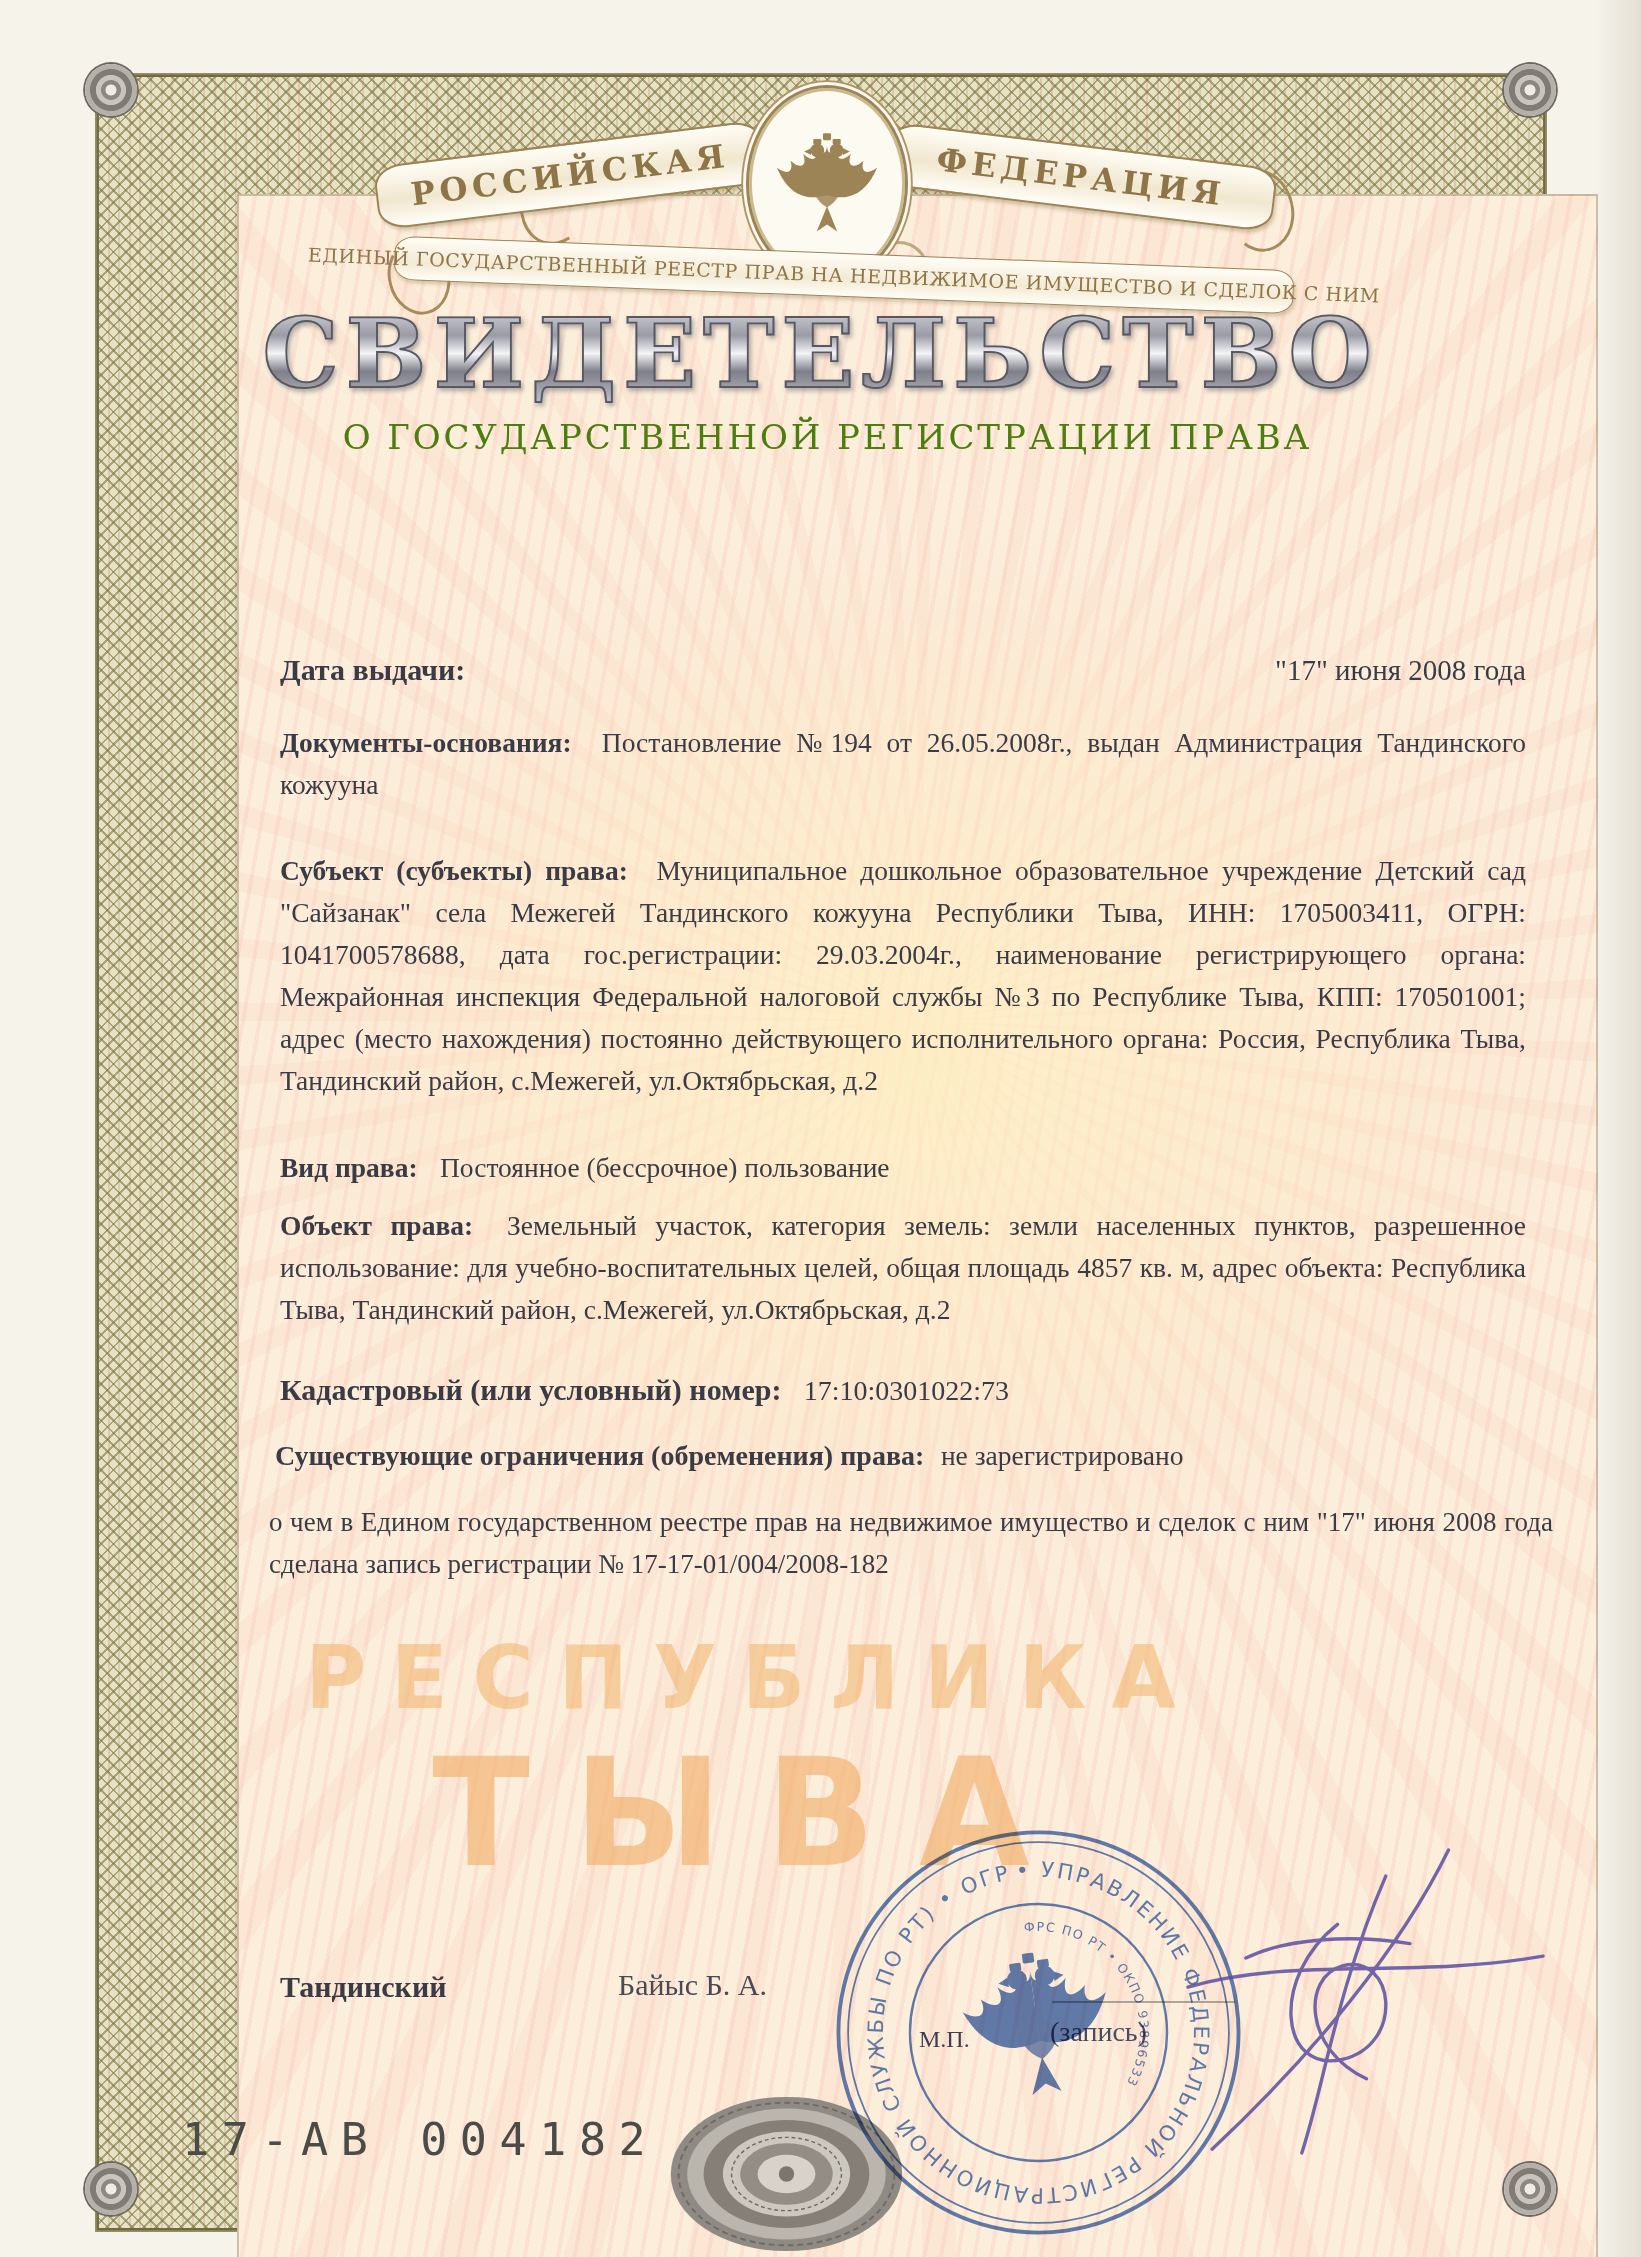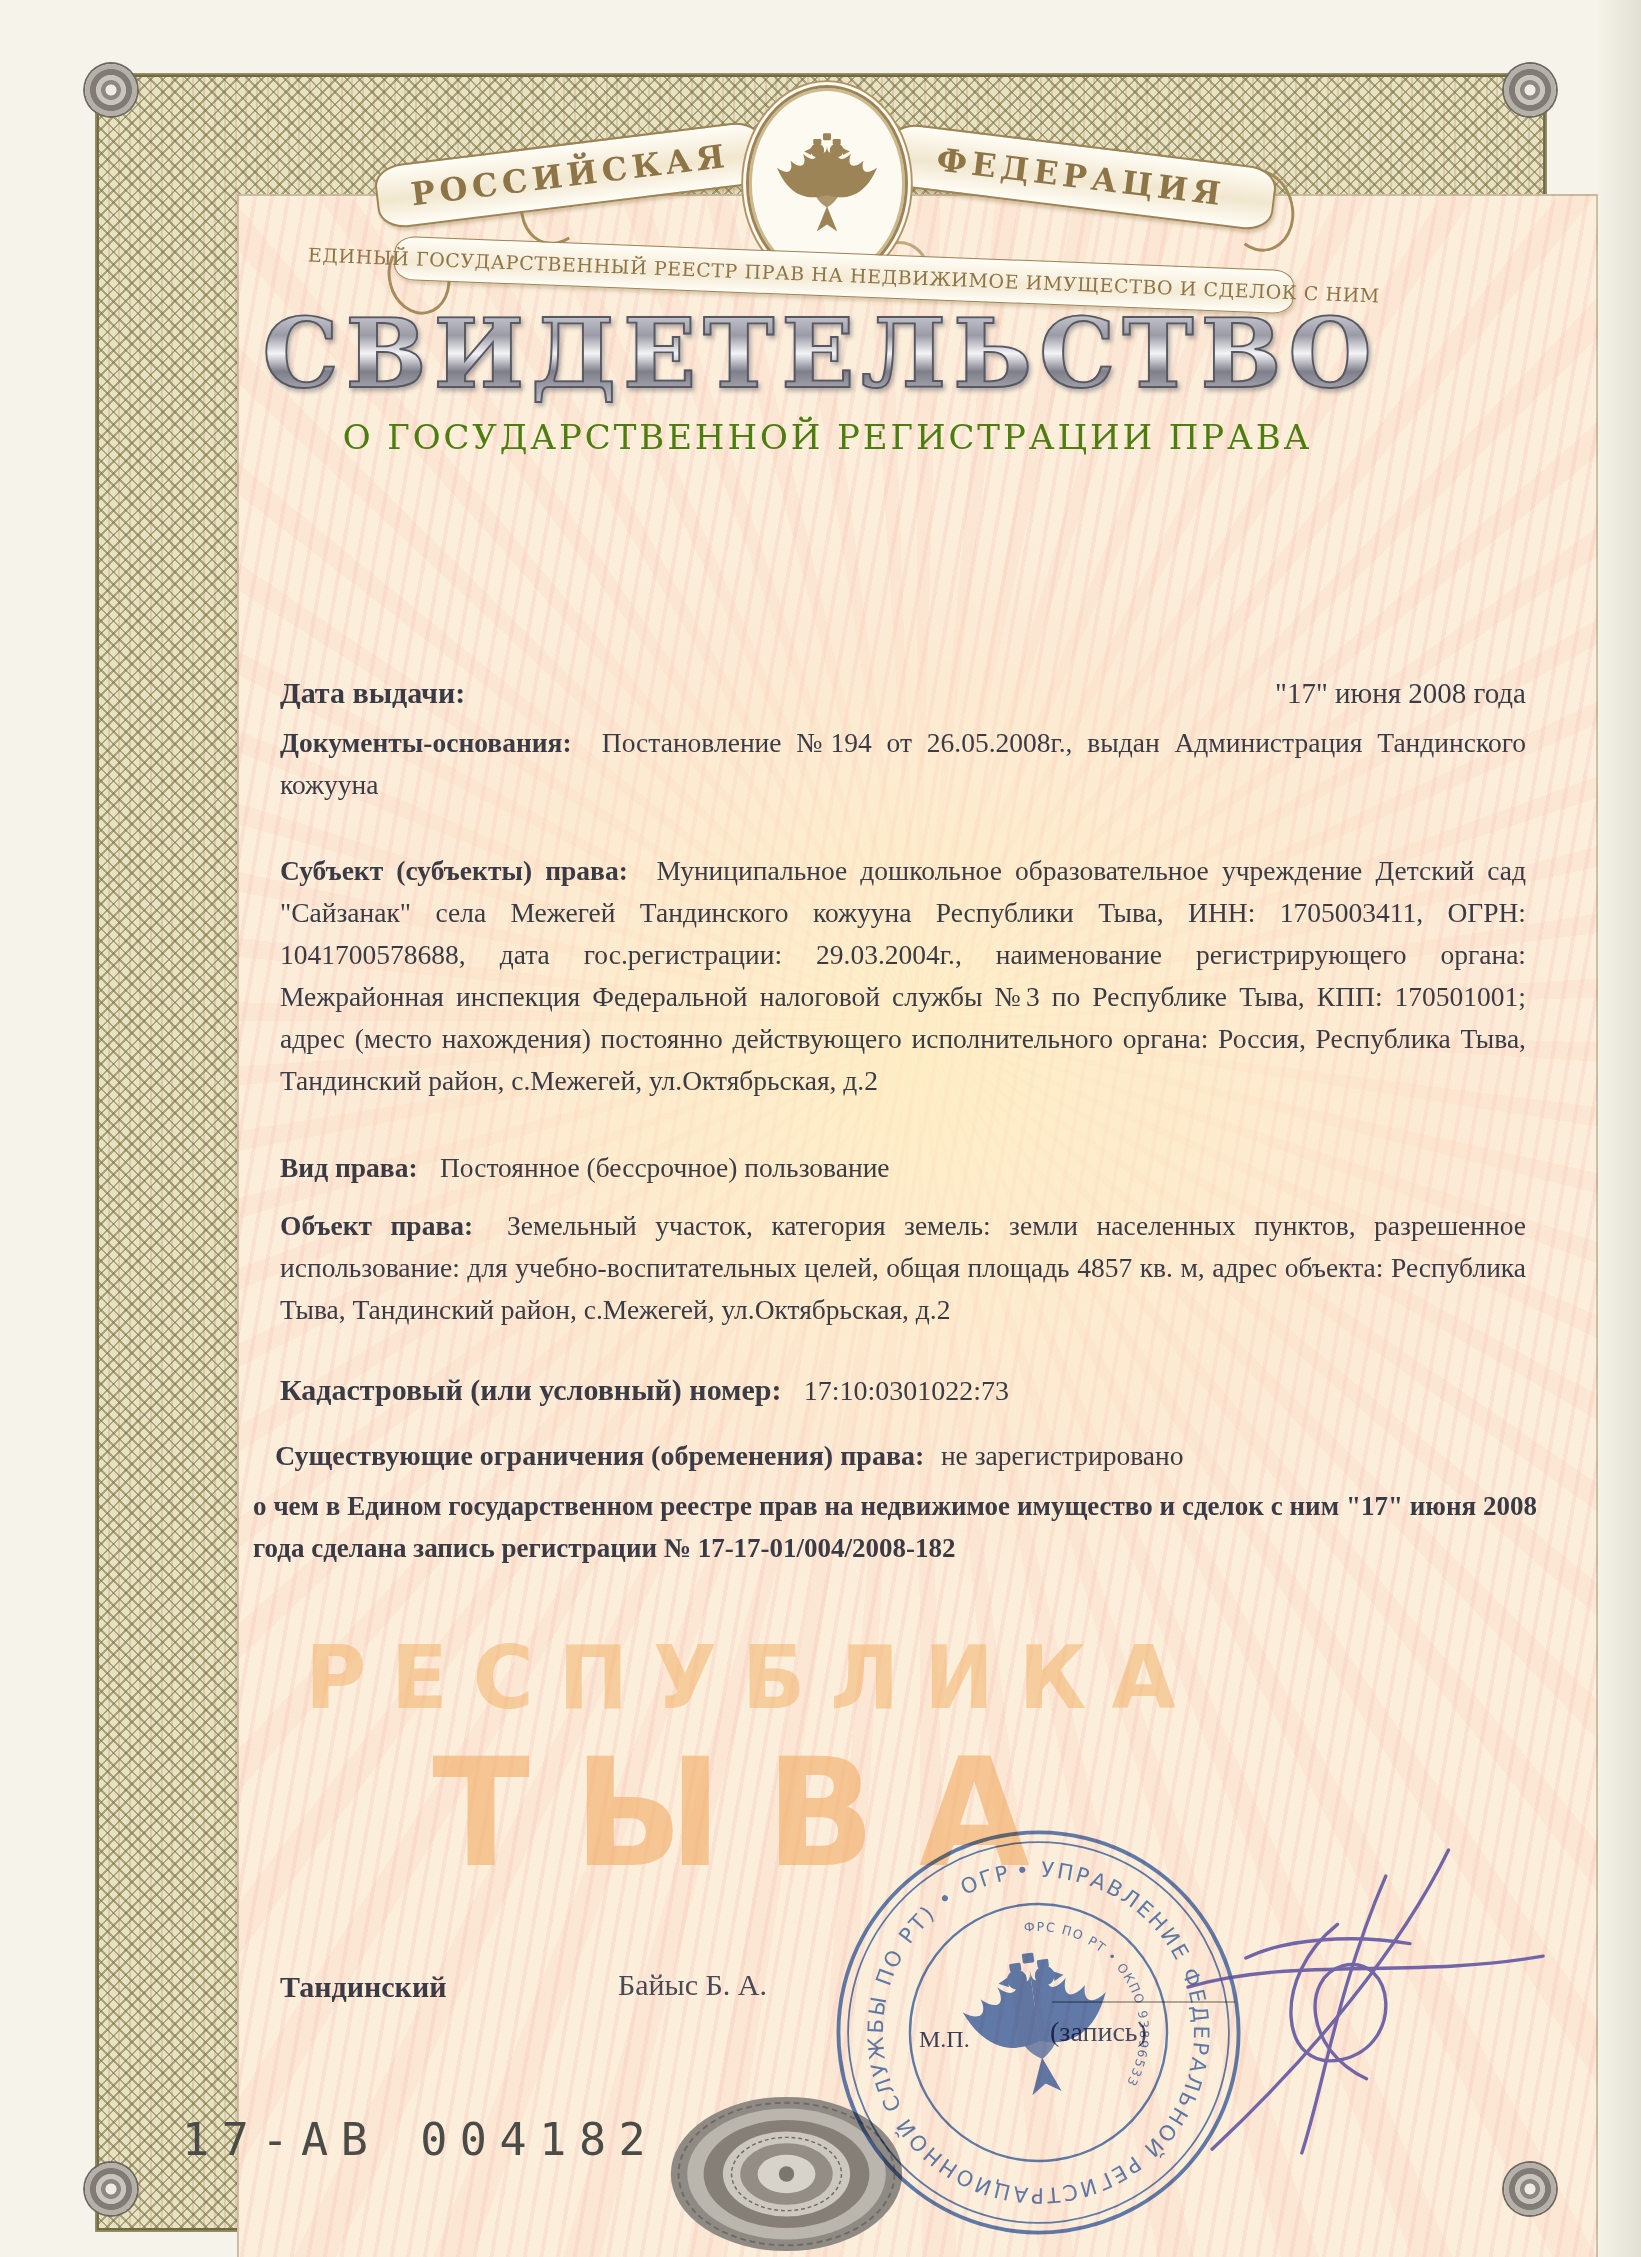--- a/index.html
+++ b/index.html
@@ -54,21 +54,21 @@
     font-family:"DejaVu Serif",serif;font-weight:bold;font-size:96px;letter-spacing:6.8px;
     background:linear-gradient(180deg,#e9e9ee 0%,#9b9ba6 34%,#f4f4f7 50%,#7f7f8b 66%,#cfcfd6 100%);
     -webkit-background-clip:text;background-clip:text;color:transparent;
     -webkit-text-stroke:1.9px #585862;filter:drop-shadow(2.9px 3.9px 1.9px rgba(90,90,100,.45));}
   .subtitle{position:absolute;left:7px;width:100%;top:417px;text-align:center;
     font-family:"DejaVu Serif",serif;font-size:34px;letter-spacing:2.9px;color:#4d7c0f;}
 
   
   .field{position:absolute;left:280px;width:1246px;color:#3b3b46;font-size:27.5px;line-height:42px;text-align:justify;}
   .field b{margin-right:15.4px;}
-  .row-flex{display:flex;justify-content:space-between;align-items:baseline;text-align:left;margin-top:23px;}
+  .row-flex{display:flex;justify-content:space-between;align-items:baseline;text-align:left;}
   .val-lg{font-size:29px;}
 
   
   .wm1{position:absolute;left:0;width:1506px;top:1630px;text-align:center;
     font-family:"DejaVu Sans",sans-serif;font-weight:bold;font-size:83px;letter-spacing:25px;
     color:rgba(243,178,104,.55);transform:scaleY(1.05);}
   .wm2{position:absolute;left:0;width:1506px;top:1730px;text-align:center;
     font-family:"DejaVu Sans",sans-serif;font-weight:bold;font-size:143px;letter-spacing:44px;
     color:rgba(242,172,98,.6);transform:scaleY(1.05);}
   .bg-eagle{position:absolute;left:377px;top:521px;width:888px;height:888px;opacity:.15;pointer-events:none;}
@@ -173,21 +173,21 @@
   <p class="field" style="top:1369px;margin:0;text-align:left;">
     <b style="font-size:30px;">Кадастровый (или условный) номер:</b>
     <span style="font-size:28px;">17:10:0301022:73</span>
   </p>
 
   <p class="field" style="top:1435px;margin:0;text-align:left;left:261px;">
     <b style="font-size:28px;margin-right:9.7px;margin-left:14px;">Существующие ограничения (обременения) права:</b>
     <span>не зарегистрировано</span>
   </p>
 
-  <p class="field" style="top:1485px;margin:0;left:253px;width:1284px;font-size:27px;font-weight:bold;">о чем в Едином государственном реестре прав на недвижимое имущество и сделок с ним "17" июня 2008 года сделана запись регистрации № 17-17-01/004/2008-182</p>
+  <p class="field" style="top:1485px;margin:16px;left:253px;width:1284px;font-size:27px;">о чем в Едином государственном реестре прав на недвижимое имущество и сделок с ним "17" июня 2008 года сделана запись регистрации № 17-17-01/004/2008-182</p>
 
   <div class="wm1">РЕСПУБЛИКА</div>
   <div class="wm2">ТЫВА</div>
 
   <div class="registrar-label">Тандинский</div>
   <div class="registrar-name">Байыс Б. А.</div>
   <div class="sig-line"></div>
   <div class="sig-label">(запись)</div>
   <div class="mp-label">М.П.</div>
   <div class="serial">17-АВ 004182</div>

